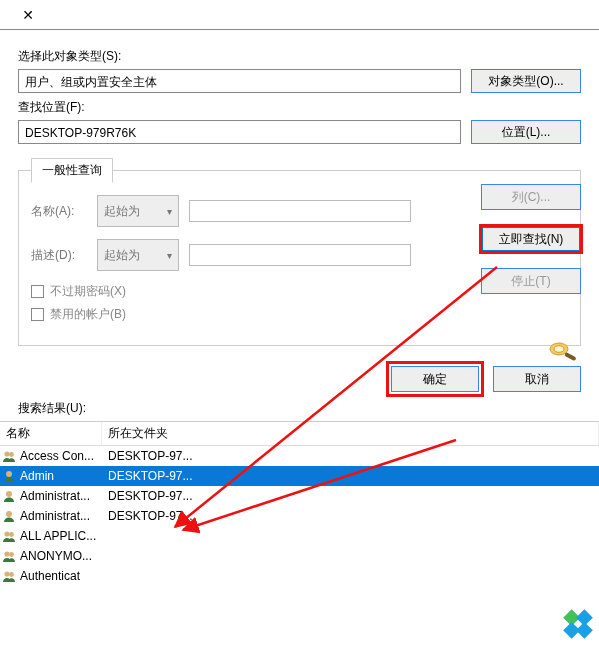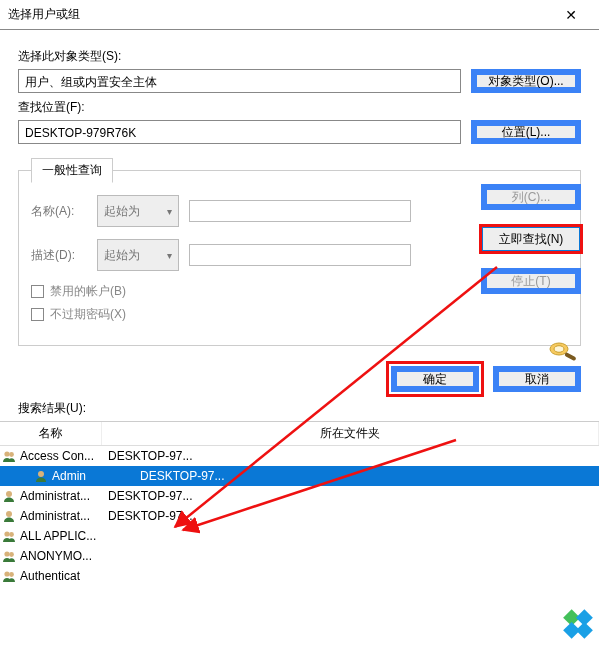--- a/index.html
+++ b/index.html
@@ -21,21 +21,21 @@
     font-size:14px; color:#000;
   }
   .client { padding:12px 18px 0 18px; }
   .lbl { margin:6px 0 4px 0; }
   .row { display:flex; gap:10px; margin-bottom:0; }
   .textbox {
     flex:1; height:24px; border:1px solid #888; background:#fff;
     padding:2px 6px; line-height:20px; font-size:12px;
   }
   .btn {
-    width:110px; height:24px; border:6px solid #3b82f6; background:#eee;
+    width:110px; height:24px; border:1px solid #3b82f6; background:#eee;
     display:flex; align-items:center; justify-content:center;
     font-size:12px; cursor:default;
   }
   .btn-disabled { color:#999; }
   .btn-hl {
     outline:3px solid #e11; outline-offset:-1px;
     border:2px solid #0a78d6;
   }
   .groupbox {
     border:1px solid #ccc; position:relative; padding:12px 12px 16px 12px;
@@ -71,30 +71,30 @@
   .actionrow .btn { width:88px; height:26px; }
   .btn-ok { outline:3px solid #e11; outline-offset:2px; }
   .results-lbl { margin:4px 0 4px 18px; }
   .results {
     border-top:1px solid #ccc;
   }
   .results .hdr {
     display:flex; background:#fff; border-bottom:1px solid #ddd;
   }
   .results .hdr .col {
-    padding:3px 6px; font-size:12px; border-right:1px solid #eee; background:#fff;text-align:center;
+    padding:3px 6px; font-size:12px; border-right:1px solid #eee; background:#fff;
   }
   .col-name { width:102px; }
   .col-loc { flex:1; }
   .results .body { max-height:150px; overflow:hidden; }
   .rrow { display:flex; align-items:center; height:20px; }
   .rrow .ico { width:18px; display:flex; justify-content:center; }
   .rrow .c1 { width:84px; padding-left:2px; white-space:nowrap; overflow:hidden; text-overflow:ellipsis; }
   .rrow .c2 { flex:1; padding-left:6px; white-space:nowrap; overflow:hidden; text-overflow:ellipsis; }
-  .rrow.sel { background:#0a78d6; color:#fff;padding-left:32px; }
+  .rrow.sel { background:#0a78d6; color:#fff; }
   .rrow.sel .c2 { text-overflow:ellipsis; }
   svg.annot { position:absolute; left:0; top:0; pointer-events:none; }
   .watermark {
     position:absolute; right:6px; bottom:6px; display:flex; align-items:center; gap:6px;
     color:#444;
   }
   .watermark .logo {
     width:30px; height:30px; position:relative; transform:rotate(45deg);
   }
   .watermark .logo span {
@@ -105,21 +105,20 @@
   .watermark .logo .c{left:18px;top:9px;background:#1aa0e6;}
   .watermark .logo .d{left:9px;top:18px;background:#1aa0e6;}
   .watermark .txt { display:flex; flex-direction:column; line-height:1.1; }
   .watermark .t1 { font-size:18px; font-weight:500; color:#333; }
   .watermark .t2 { font-size:11px; color:#777; letter-spacing:.3px; }
 </style>
 </head>
 <body>
 
 <div class="titlebar">
-  <div class="title">选择用户或组</div>
   <div class="close">
     <span>✕</span>
   </div>
 </div>
 
 <div class="client">
 
   <div class="lbl">选择此对象类型(S):</div>
   <div class="row">
     <div class="textbox">用户、组或内置安全主体</div>
@@ -148,25 +147,25 @@
       <div class="flabel">描述(D):</div>
       <div class="combo">
         <span>起始为</span>
         <span class="chev">▾</span>
       </div>
       <div class="tb"></div>
     </div>
 
     <div class="chkline">
       <div class="chkbox"></div>
-      <span>禁用的帐户(B)</span>
+      <span>不过期密码(X)</span>
     </div>
     <div class="chkline">
       <div class="chkbox"></div>
-      <span>不过期密码(X)</span>
+      <span>禁用的帐户(B)</span>
     </div>
 
   </div>
 </div>
 
 <div class="rightcol">
   <div class="btn btn-disabled">列(C)...</div>
   <div class="btn btn-hl">立即查找(N)</div>
   <div class="btn btn-disabled">停止(T)</div>
   <div class="search-icon">

